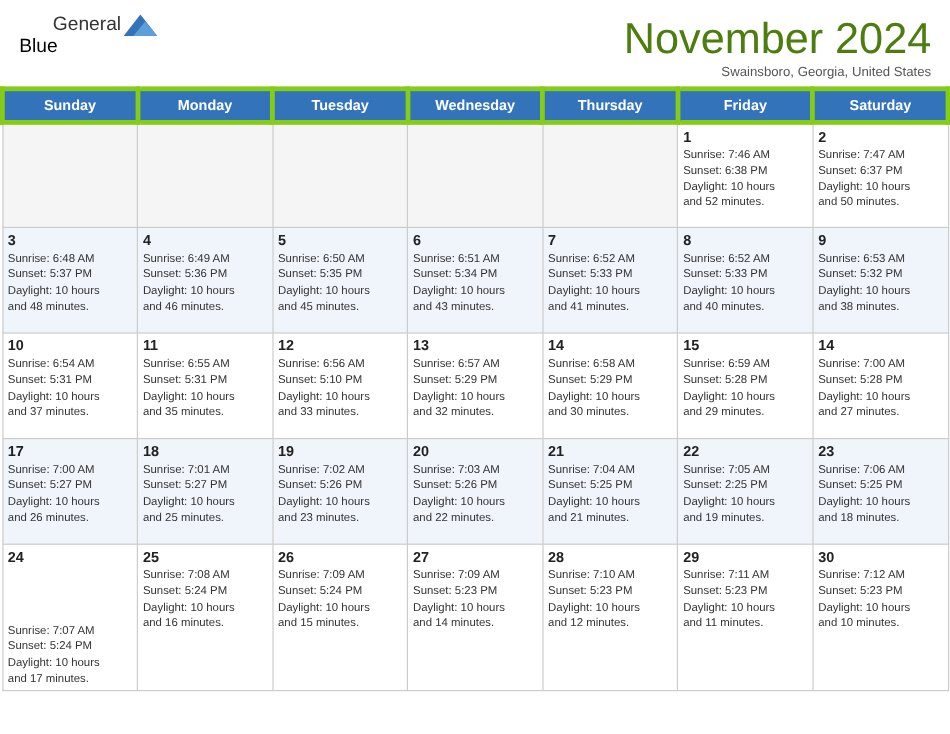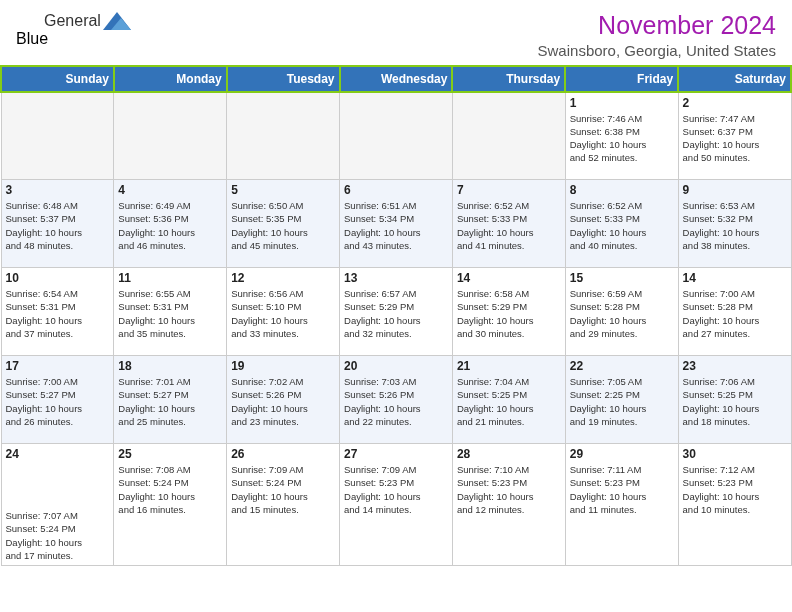--- a/index.html
+++ b/index.html
@@ -42,43 +42,43 @@
     }
     .logo-row {
       display: flex;
       align-items: center;
       gap: 2px;
     }
     .title-block {
       text-align: right;
     }
     .month-title {
-      font-size: 25px;
+      font-size: 36px;
       font-weight: 300;
-      color: #a21caf;
+      color: #4d7c0f;
       line-height: 1.1;
     }
     .location-title {
-      font-size: 15px;
+      font-size: 11px;
       color: #555;
       margin-top: 2px;
     }
     .calendar {
       width: 100%;
       border-collapse: collapse;
       table-layout: fixed;
     }
     .calendar th {
       background: #3373b9;
       color: #fff;
       font-size: 12px;
       font-weight: bold;
       padding: 5px 4px;
-      text-align: right;
-      border: 2px solid #84cc16;
+      text-align: center;
+      border: 4px solid #84cc16;
     }
     .calendar td {
       border: 1px solid #ccc;
       vertical-align: top;
       padding: 3px 4px;
       font-size: 10px;
       color: #333;
       height: 88px;
       background: #fff;
     }

